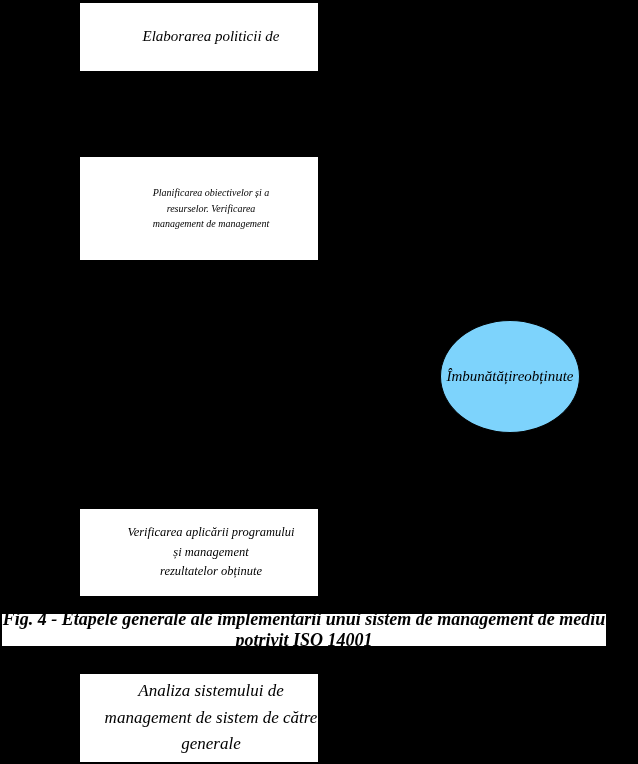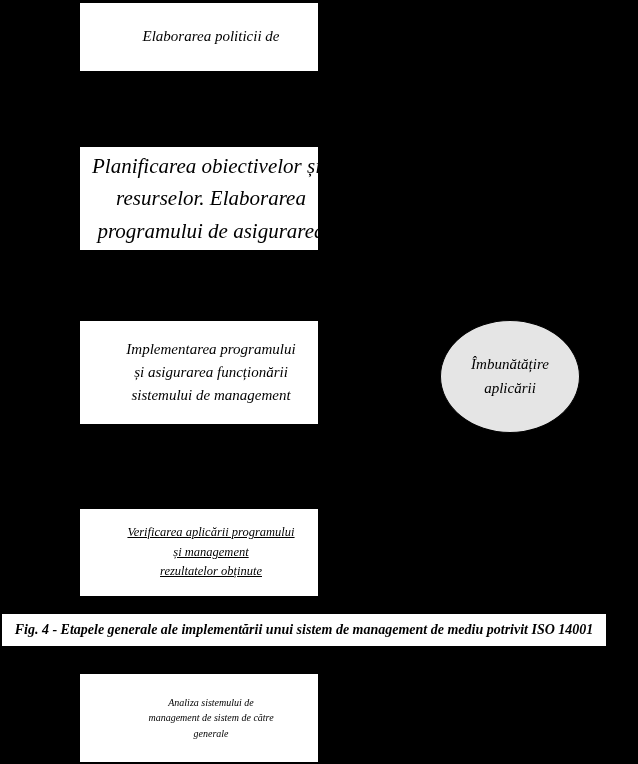--- a/index.html
+++ b/index.html
@@ -30,27 +30,27 @@
   }
   .box .line {
     display: block;
     width: 100%;
     line-height: 1.55;
     white-space: nowrap;
     margin-left: 24px;
   }
   .ellipse {
     position: absolute;
-    background: #e5e5e5;
+    background: #7dd3fc;
     color: #000000;
     border: 1px solid #000000;
     border-radius: 50%;
     box-sizing: border-box;
     display: flex;
-    flex-direction: column;
+    flex-direction: row;
     align-items: center;
     justify-content: center;
     text-align: center;
     font-style: italic;
     font-family: Liberation Serif, serif;
   }
   .ellipse .line {
     display: block;
     line-height: 1.55;
     white-space: nowrap;
@@ -62,60 +62,55 @@
     border: 1px solid #000000;
     box-sizing: border-box;
     display: flex;
     align-items: center;
     justify-content: center;
     text-align: center;
     font-style: italic;
     font-weight: bold;
   }
   #b-policy   { left: 79px;  top: 2px;   width: 240px; height: 70px;  font-size: 15px; }
-  #b-plan     { left: 79px;  top: 146px; width: 240px; height: 105px; font-size: 21px; }
+  #b-plan     { left: 79px;  top: 156px; width: 240px; height: 105px; font-size: 10px; }
   #b-impl     { left: 79px;  top: 320px; width: 240px; height: 105px; font-size: 15px; }
-  #b-verif    { left: 79px;  top: 508px; width: 240px; height: 89px;  font-size: 12.5px; text-decoration: underline; }
-  #b-analiza  { left: 79px;  top: 673px; width: 240px; height: 90px;  font-size: 10px; }
+  #b-verif    { left: 79px;  top: 508px; width: 240px; height: 89px;  font-size: 12.5px; }
+  #b-analiza  { left: 79px;  top: 673px; width: 240px; height: 90px;  font-size: 17px; }
   #e-improve  { left: 440px; top: 320px; width: 140px; height: 113px; font-size: 15px; }
-  #fig-caption{ left: 1px;   top: 613px; width: 606px; height: 34px;  font-size: 14px; }
+  #fig-caption{ left: 1px;   top: 613px; width: 606px; height: 34px;  font-size: 18px; }
 </style>
 </head>
 <body>
 
 <div id="page">
 
   <div class="box" id="b-policy">
     <span class="line">Elaborarea politicii de</span>
   </div>
 
   <div class="box" id="b-plan">
     <span class="line">Planificarea obiectivelor și a</span>
-    <span class="line">resurselor. Elaborarea</span>
-    <span class="line">programului de asigurarea</span>
+    <span class="line">resurselor. Verificarea</span>
+    <span class="line">management de management</span>
   </div>
 
-  <div class="box" id="b-impl">
-    <span class="line">Implementarea programului</span>
-    <span class="line">și asigurarea funcționării</span>
-    <span class="line">sistemului de management</span>
-  </div>
 
   <div class="box" id="b-verif">
     <span class="line">Verificarea aplicării programului</span>
     <span class="line">și management</span>
     <span class="line">rezultatelor obținute</span>
   </div>
 
   <div class="box" id="b-analiza">
     <span class="line">Analiza sistemului de</span>
     <span class="line">management de sistem de către</span>
     <span class="line">generale</span>
   </div>
 
   <div class="ellipse" id="e-improve">
     <span class="line">Îmbunătățire</span>
-    <span class="line">aplicării</span>
+    <span class="line">obținute</span>
   </div>
 
   <div class="caption" id="fig-caption">Fig. 4 - Etapele generale ale implementării unui sistem de management de mediu potrivit ISO 14001</div>
 
 </div>
 
 </body></html>

